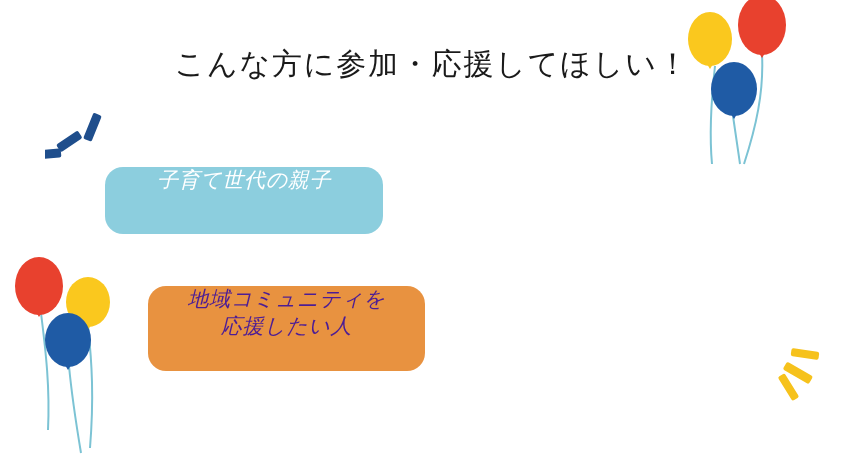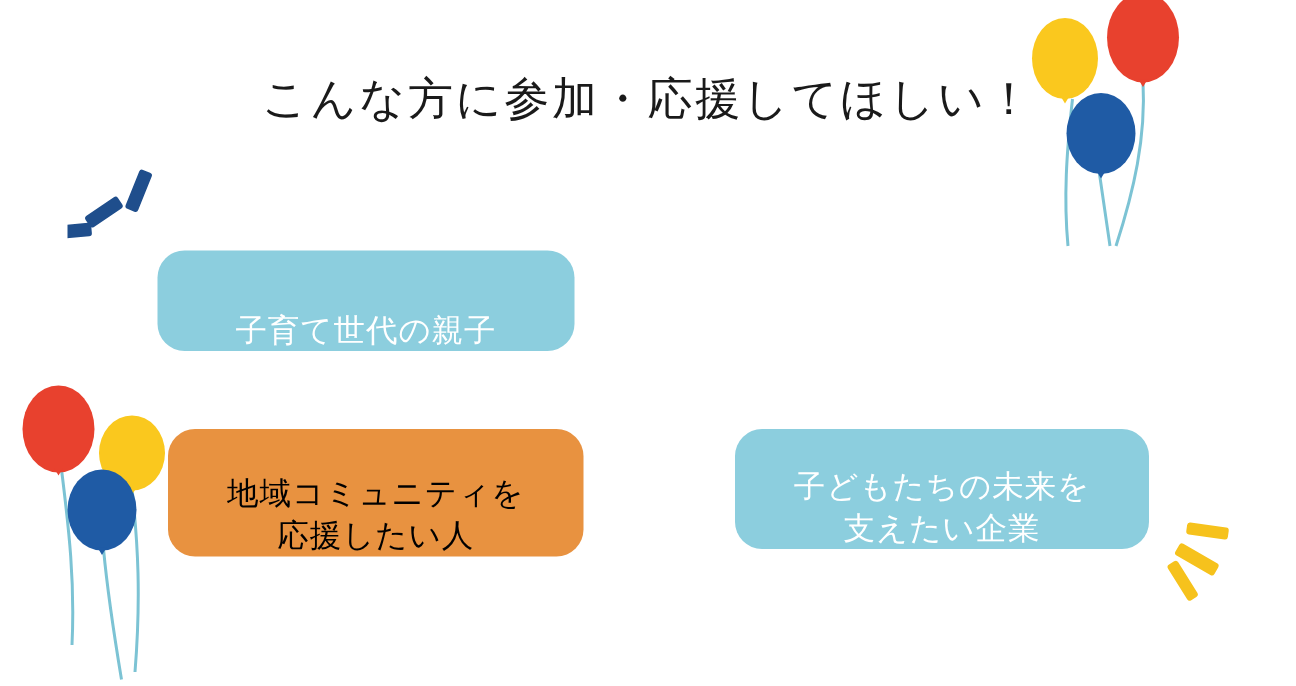--- a/index.html
+++ b/index.html
@@ -25,36 +25,37 @@
     top: 48px;
     width: 864px;
     text-align: center;
     font-size: 30px;
     line-height: 1.25;
     letter-spacing: 0.06em;
     color: #1a1a1a;
     font-weight: 400;
     white-space: nowrap;
     z-index: 6;
-    font-family: Liberation Sans, sans-serif;
+    font-family: Liberation Mono, monospace;
   }
 
   
   .pill {
     position: absolute;
     display: flex;
-    align-items: flex-end;
+    align-items: flex-start;
     justify-content: center;
     border-radius: 18px;
     color: #ffffff;
     text-align: center;
     letter-spacing: 0.04em;
     z-index: 5;
     box-sizing: border-box;
     font-family: "DejaVu Sans", "Liberation Sans", sans-serif;
+    font-style: italic;
   }
   .pill .pill-text {
     font-size: 21px;
     line-height: 1.30;
     font-weight: 400;
     white-space: pre-line;
   }
 
   #pill-1 { left: 105px; top: 167px; width: 278px; height: 67px; }
   #pill-2 { left: 488px; top: 167px; width: 278px; height: 66px; }
@@ -129,23 +130,19 @@
       <rect x="20" y="17" width="9" height="30" rx="2" fill="#F6C21C" transform="rotate(120 24 31)"></rect>
       <rect x="10" y="33" width="8" height="28" rx="2" fill="#F6C21C" transform="rotate(148 14 46)"></rect>
     </svg>
   </div>
 
   <div class="pill" id="pill-1" style="background-color: rgb(140, 206, 222); color: rgb(255, 255, 255);">
     <span class="pill-text">子育て世代の親子</span>
   </div>
 
 
-  <div class="pill" id="pill-3" style="background-color: rgb(232, 146, 64); color: #000000;">
+  <div class="pill" id="pill-3" style="background-color: rgb(232, 146, 64); color: #4c1d95; margin-left: 36px;">
     <span class="pill-text">地域コミュニティを
 応援したい人</span>
   </div>
 
-  <div class="pill" id="pill-4" style="background-color: rgb(140, 206, 222); color: rgb(255, 255, 255);">
-    <span class="pill-text">子どもたちの未来を
-支えたい企業</span>
-  </div>
 
 </div>
 
 </body></html>

